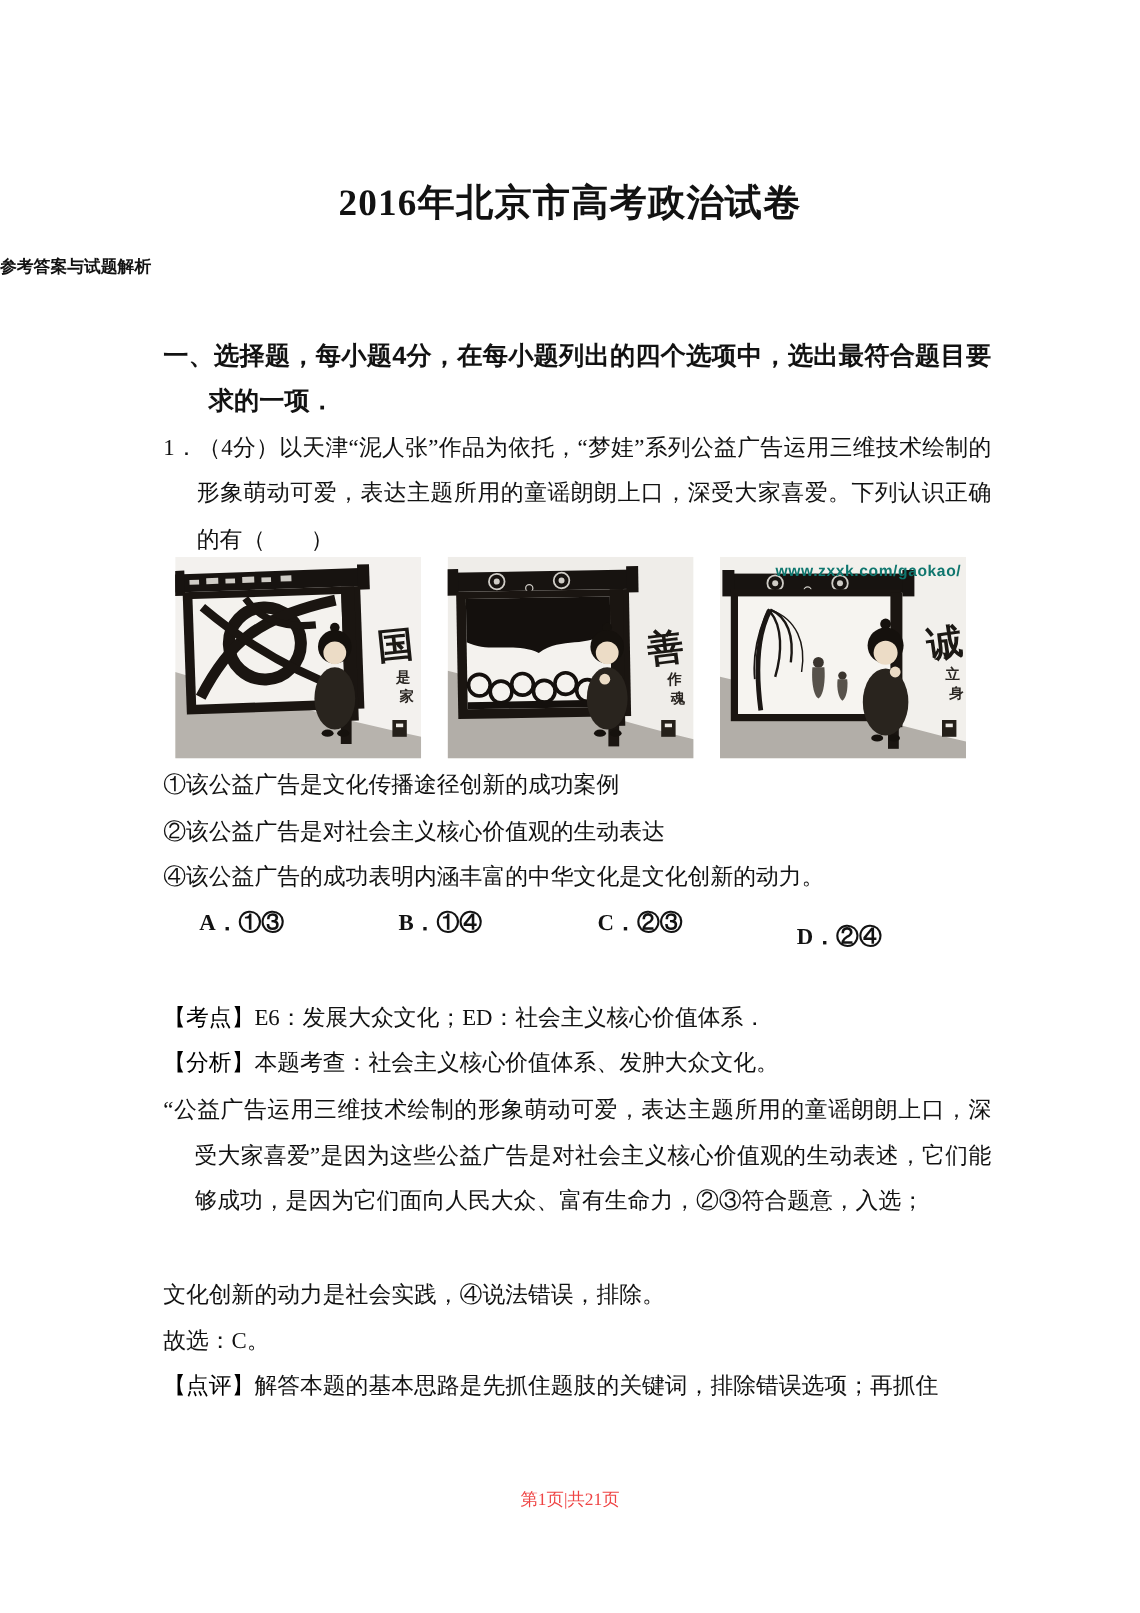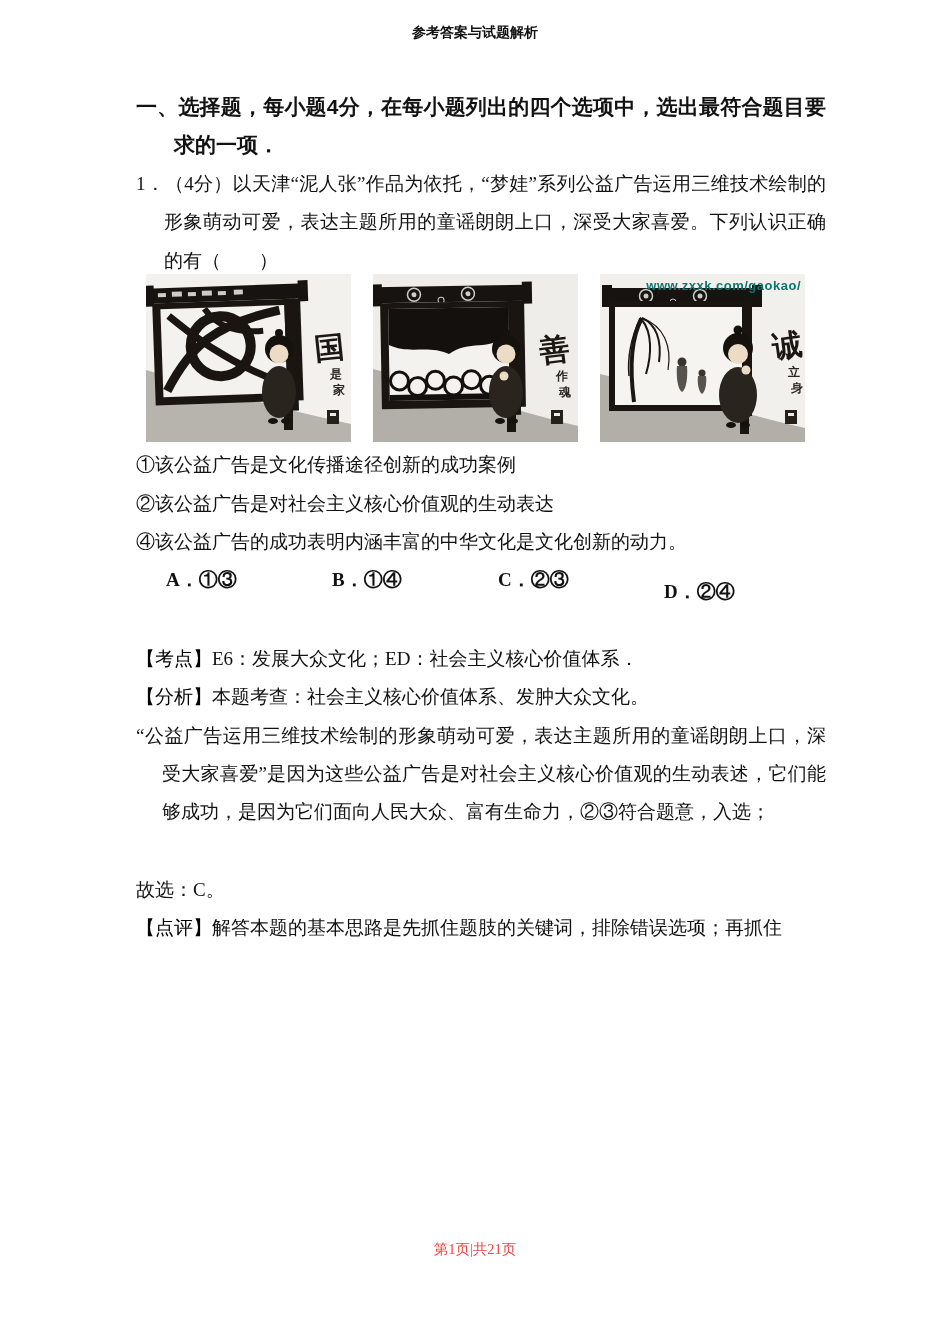--- a/index.html
+++ b/index.html
@@ -3,21 +3,21 @@
 <meta charset="utf-8">
 <style>
   html,body { margin:0; padding:0; background:#ffffff; }
   .page {
     position:relative; width:950px; height:1344px; background:#ffffff;
     overflow:hidden; color:#121212;
     font-family:"Liberation Serif","DejaVu Serif",serif;
   }
   .title { margin:0; padding-top:148px; text-align:center;
     font-size:31px; font-weight:700; letter-spacing:1px; }
-  .subtitle { margin-top:24px; text-align:center; font-size:14px; font-weight:700;
+  .subtitle { margin-top:24px; text-align:left; font-size:14px; font-weight:700;
     font-family:"Liberation Sans","DejaVu Sans",sans-serif; }
   .content { width:690px; margin-left:136px; font-size:19px; line-height:38.4px;
     text-align:justify; }
   .heading { margin:46px 0 0 0; font-weight:700; font-size:21px;
     font-family:"Liberation Sans","DejaVu Sans",sans-serif;
     padding-left:38px; text-indent:-38px; min-height:77px; }
   .para { margin:0; }
   .hang28 { padding-left:28px; text-indent:-28px; }
   .hang26 { padding-left:26px; text-indent:-26px; }
   .p2 { min-height:154px; }
@@ -35,20 +35,21 @@
   .lbl { color:#000000; }
   .footer { position:absolute; top:1240px; left:0; right:0; text-align:center;
     font-size:14.5px; color:#ef4444; }
   .callig { font-family:"Liberation Serif","DejaVu Serif",serif; font-weight:700; }
 </style>
 </head>
 <body>
 
 <div class="page">
 
+  <h1 class="title">2016年北京市高考政治试卷</h1>
   <div class="subtitle">参考答案与试题解析</div>
 
   <div class="content">
 
     <p class="heading">一、选择题，每小题4分，在每小题列出的四个选项中，选出最符合题目要求的一项．</p>
 
     <p class="para hang28">1．（4分）以天津“泥人张”作品为依托，“梦娃”系列公益广告运用三维技术绘制的形象萌动可爱，表达主题所用的童谣朗朗上口，深受大家喜爱。下列认识正确的有（　　）</p>
 
     <div class="figrow">
 
@@ -198,20 +199,21 @@
       <span class="opt"><span>A．</span><span>①③</span></span>
       <span class="opt"><span>B．</span><span>①④</span></span>
       <span class="opt"><span>C．</span><span>②③</span></span>
       <span class="opt"><span>D．</span><span>②④</span></span>
     </div>
 
     <div class="analysis">
       <p class="para"><span class="lbl">【考点】</span><span>E6：发展大众文化；ED：社会主义核心价值体系．</span></p>
       <p class="para"><span class="lbl">【分析】</span><span>本题考查：社会主义核心价值体系、发肿大众文化。</span></p>
       <p class="para hang26 p2">“公益广告运用三维技术绘制的形象萌动可爱，表达主题所用的童谣朗朗上口，深受大家喜爱”是因为这些公益广告是对社会主义核心价值观的生动表述，它们能够成功，是因为它们面向人民大众、富有生命力，②③符合题意，入选；</p>
+      <p class="para">文化创新的动力是社会实践，④说法错误，排除。</p>
       <p class="para">故选：C。</p>
       <p class="para"><span class="lbl">【点评】</span><span>解答本题的基本思路是先抓住题肢的关键词，排除错误选项；再抓住</span></p>
     </div>
 
   </div>
 
   <div class="footer">第1页|共21页</div>
 
 </div>
 

